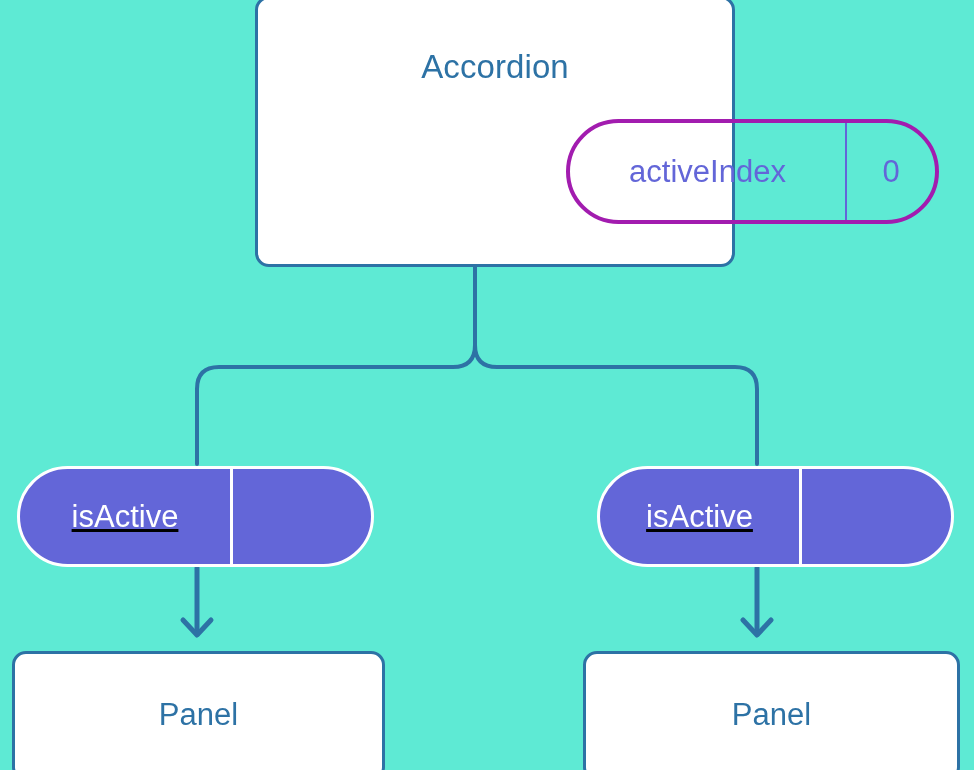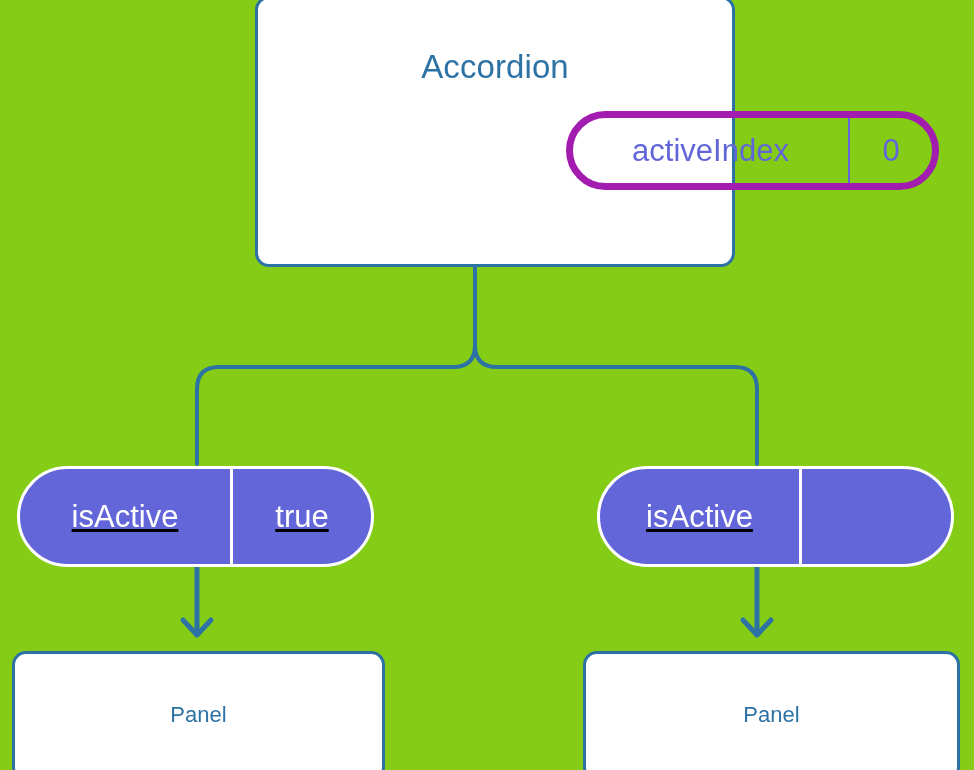--- a/index.html
+++ b/index.html
@@ -10,21 +10,21 @@
     width: 974px;
     height: 770px;
     background: #4d6a72;
     font-family: "Liberation Sans", sans-serif;
     overflow: hidden;
   }
   #stage {
     position: relative;
     width: 974px;
     height: 770px;
-    background: #84cc16;
+    background: #5eead4;
   }
 
   
   #connectors {
     position: absolute;
     left: 0;
     top: 0;
     width: 974px;
     height: 770px;
     pointer-events: none;
@@ -70,21 +70,21 @@
     width: 377px;
     height: 130px;
   }
   .panel-title {
     position: absolute;
     left: 0;
     right: 0;
     top: 42px;
     text-align: center;
     color: #2d72a5;
-    font-size: 22px;
+    font-size: 31px;
     line-height: 38px;
     white-space: nowrap;
   }
 
   
   .pill {
     position: absolute;
     display: flex;
     align-items: stretch;
     box-sizing: border-box;
@@ -96,24 +96,24 @@
     display: flex;
     align-items: center;
     justify-content: center;
     white-space: nowrap;
     box-sizing: border-box;
   }
 
   
   #pill-activeindex {
     left: 308px;
-    top: 112px;
+    top: 120px;
     width: 373px;
-    height: 79px;
-    border: 7px solid #a21caf;
+    height: 105px;
+    border: 4px solid #a21caf;
     background: transparent;
   }
   #pill-activeindex .pill-key {
     width: 277px;
     color: #6366d8;
     font-size: 31px;
     border-right: 2px solid #6366d8;
   }
   #pill-activeindex .pill-val {
     flex: 1 1 auto;
@@ -178,21 +178,20 @@
     <div class="card-title">Accordion</div>
 
     <div class="pill" id="pill-activeindex">
       <div class="pill-key">activeIndex</div>
       <div class="pill-val">0</div>
     </div>
   </div>
 
   <div class="pill pill-filled" id="pill-left">
     <div class="pill-key">isActive</div>
-    <div class="pill-val">true</div>
   </div>
 
   <div class="pill pill-filled" id="pill-right">
     <div class="pill-key">isActive</div>
   </div>
 
   <div class="card" id="panel-left">
     <div class="panel-title">Panel</div>
   </div>
 

